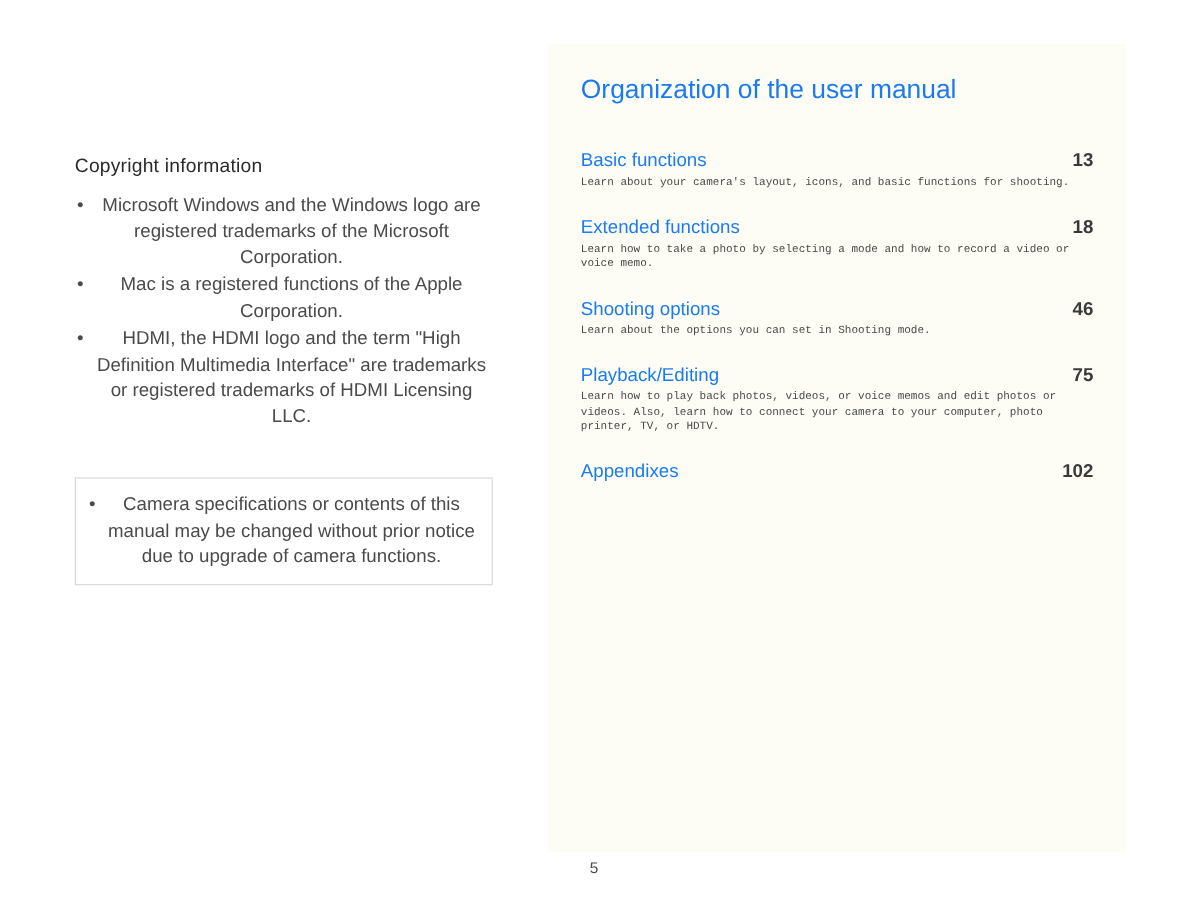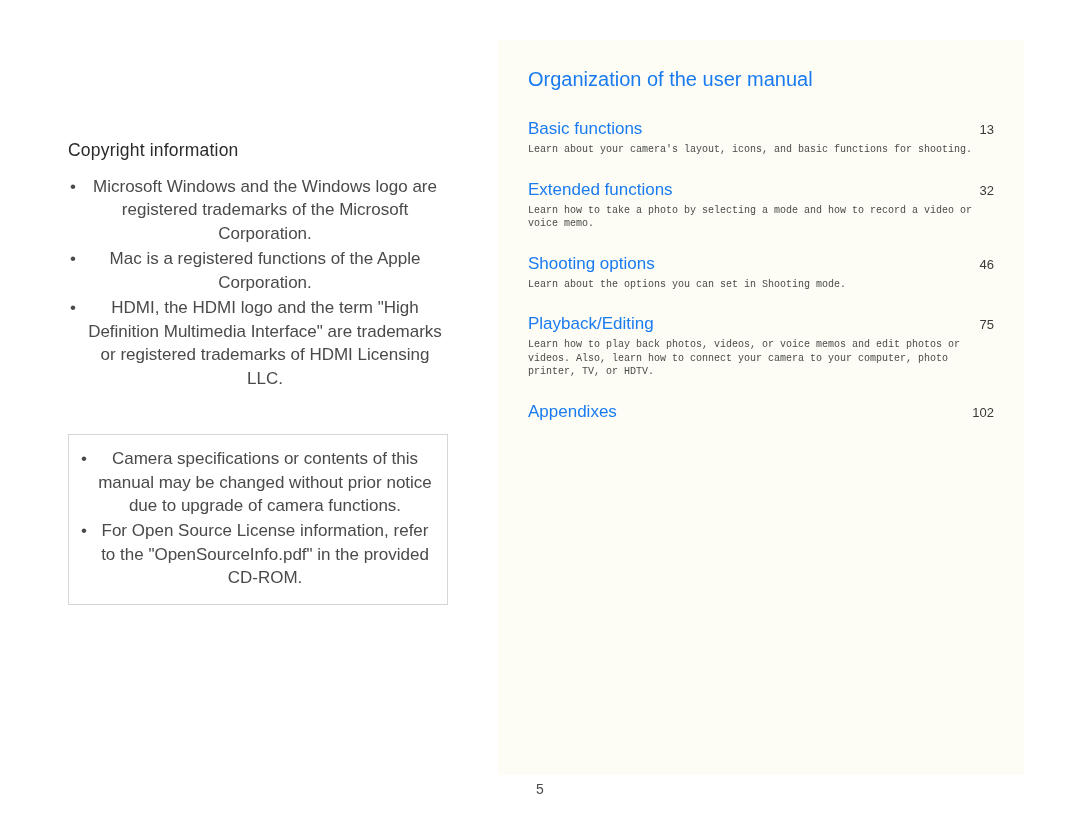--- a/index.html
+++ b/index.html
@@ -53,43 +53,44 @@
     left: 2px;
     top: 0;
     color: #4a4a4a;
   }
   .note-box {
     border: 1px solid #d6d6d6;
     padding: 12px 10px 12px 10px;
     margin-top: 44px;
   }
   .org-title {
-    font-size: 20px;
+    font-size: 24px;
     font-weight: 400;
     color: #1a7bf0;
-    margin-bottom: 28px;
+    margin-bottom: 40px;
   }
   .toc-item {
     margin-bottom: 22px;
     margin-top: 23px;
   }
   .toc-row {
     display: flex;
     justify-content: space-between;
     align-items: baseline;
     margin-bottom: 4px;
   }
   .toc-title {
     font-size: 17px;
     color: #1a7bf0;
     font-weight: 400;
   }
   .toc-page {
-    font-size: 13px;
+    font-size: 17px;
     color: #3a3a3a;
+    font-weight: bold;
   }
   .toc-desc {
     font-size: 10px;
     line-height: 1.35;
     color: #4a4a4a;
     font-family: Liberation Mono, monospace;
   }
   .page-number {
     position: absolute;
     bottom: 18px;
@@ -108,40 +109,39 @@
     <h2 class="copyright-heading">Copyright information</h2>
     <ul class="bullets">
       <li>Microsoft Windows and the Windows logo are registered trademarks of the Microsoft Corporation.</li>
       <li>Mac is a registered functions of the Apple Corporation.</li>
       <li>HDMI, the HDMI logo and the term "High Definition Multimedia Interface" are trademarks or registered trademarks of HDMI Licensing LLC.</li>
     </ul>
 
     <div class="note-box">
       <ul class="bullets">
         <li>Camera specifications or contents of this manual may be changed without prior notice due to upgrade of camera functions.</li>
-        <li>For Open Source License information, refer to the "OpenSourceInfo.pdf" in the provided CD-ROM.</li>
       </ul>
     </div>
   </div>
 
   <div class="right-col">
     <h1 class="org-title">Organization of the user manual</h1>
 
     <div class="toc-item">
       <div class="toc-row">
         <span class="toc-title">Basic functions</span>
         <span class="toc-page">13</span>
       </div>
       <div class="toc-desc">Learn about your camera's layout, icons, and basic functions for shooting.</div>
     </div>
 
     <div class="toc-item">
       <div class="toc-row">
         <span class="toc-title">Extended functions</span>
-        <span class="toc-page">32</span>
+        <span class="toc-page">18</span>
       </div>
       <div class="toc-desc">Learn how to take a photo by selecting a mode and how to record a video or voice memo.</div>
     </div>
 
     <div class="toc-item">
       <div class="toc-row">
         <span class="toc-title">Shooting options</span>
         <span class="toc-page">46</span>
       </div>
       <div class="toc-desc">Learn about the options you can set in Shooting mode.</div>

